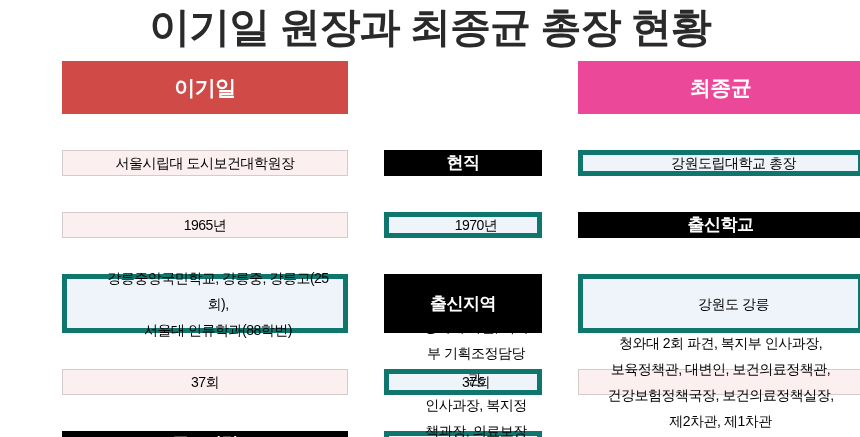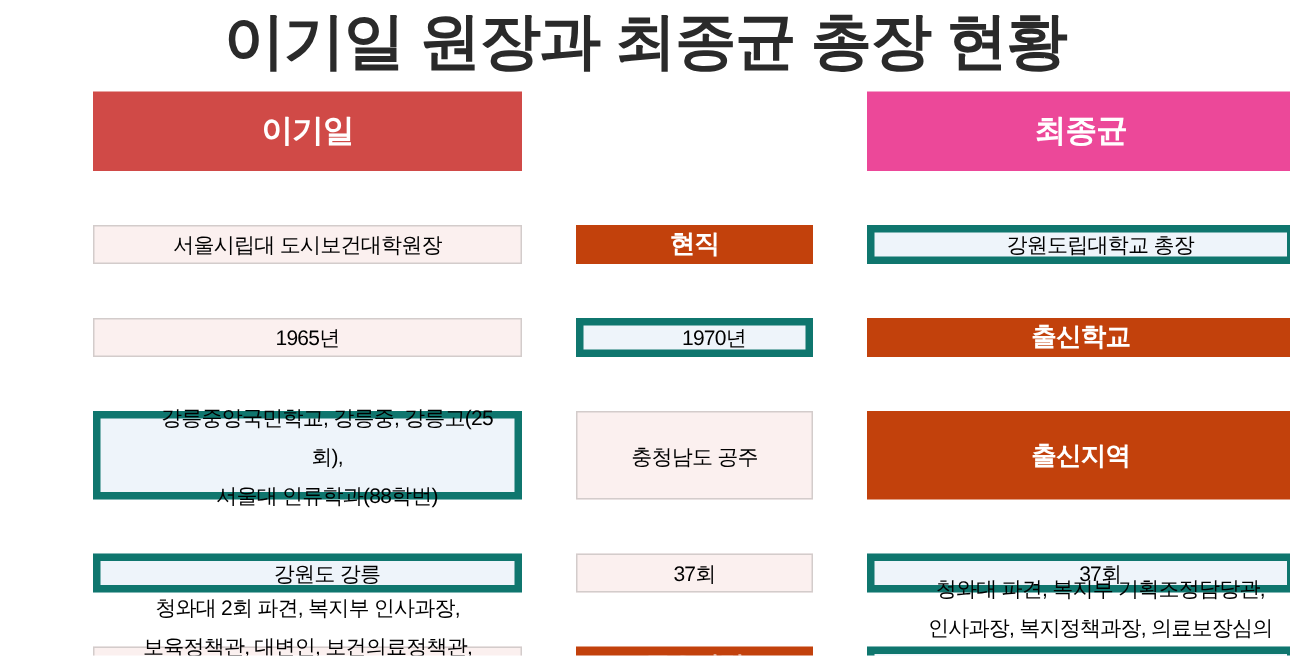--- a/index.html
+++ b/index.html
@@ -54,21 +54,21 @@
     color: #ffffff;
   }
   .head-left  { grid-column: 1; background: #d04a47; }
   .head-gap   { grid-column: 2; background: transparent; }
   .head-right { grid-column: 3; background: #ec4899; }
   .cell-left {
     background: #fbf0ef;
     border: 1px solid #d3cccb;
   }
   .cell-label {
-    background: #c2410c;
+    background: #000000;
     color: #ffffff;
     font-weight: 700;
     font-size: 17px;
   }
   .cell-right {
     background: #eef4fa;
     border: 5px solid #0f766e;
     padding-left: 32px;
   }
 </style>
@@ -87,21 +87,20 @@
   <div class="cell cell-label">현직</div>
   <div class="cell cell-right">강원도립대학교 총장</div>
 
   <div class="cell cell-left">1965년</div>
   <div class="cell cell-right">1970년</div>
 
   <div class="cell cell-label">출신학교</div>
   <div class="cell cell-right">강릉중앙국민학교, 강릉중, 강릉고(25회),
 서울대 인류학과(88학번)</div>
 
-  <div class="cell cell-left">충청남도 공주</div>
   <div class="cell cell-label">출신지역</div>
   <div class="cell cell-right">강원도 강릉</div>
 
   <div class="cell cell-left">37회</div>
   <div class="cell cell-right">37회</div>
 
   <div class="cell cell-left">청와대 2회 파견, 복지부 인사과장,
 보육정책관, 대변인, 보건의료정책관,
 건강보험정책국장, 보건의료정책실장,
 제2차관, 제1차관</div>

